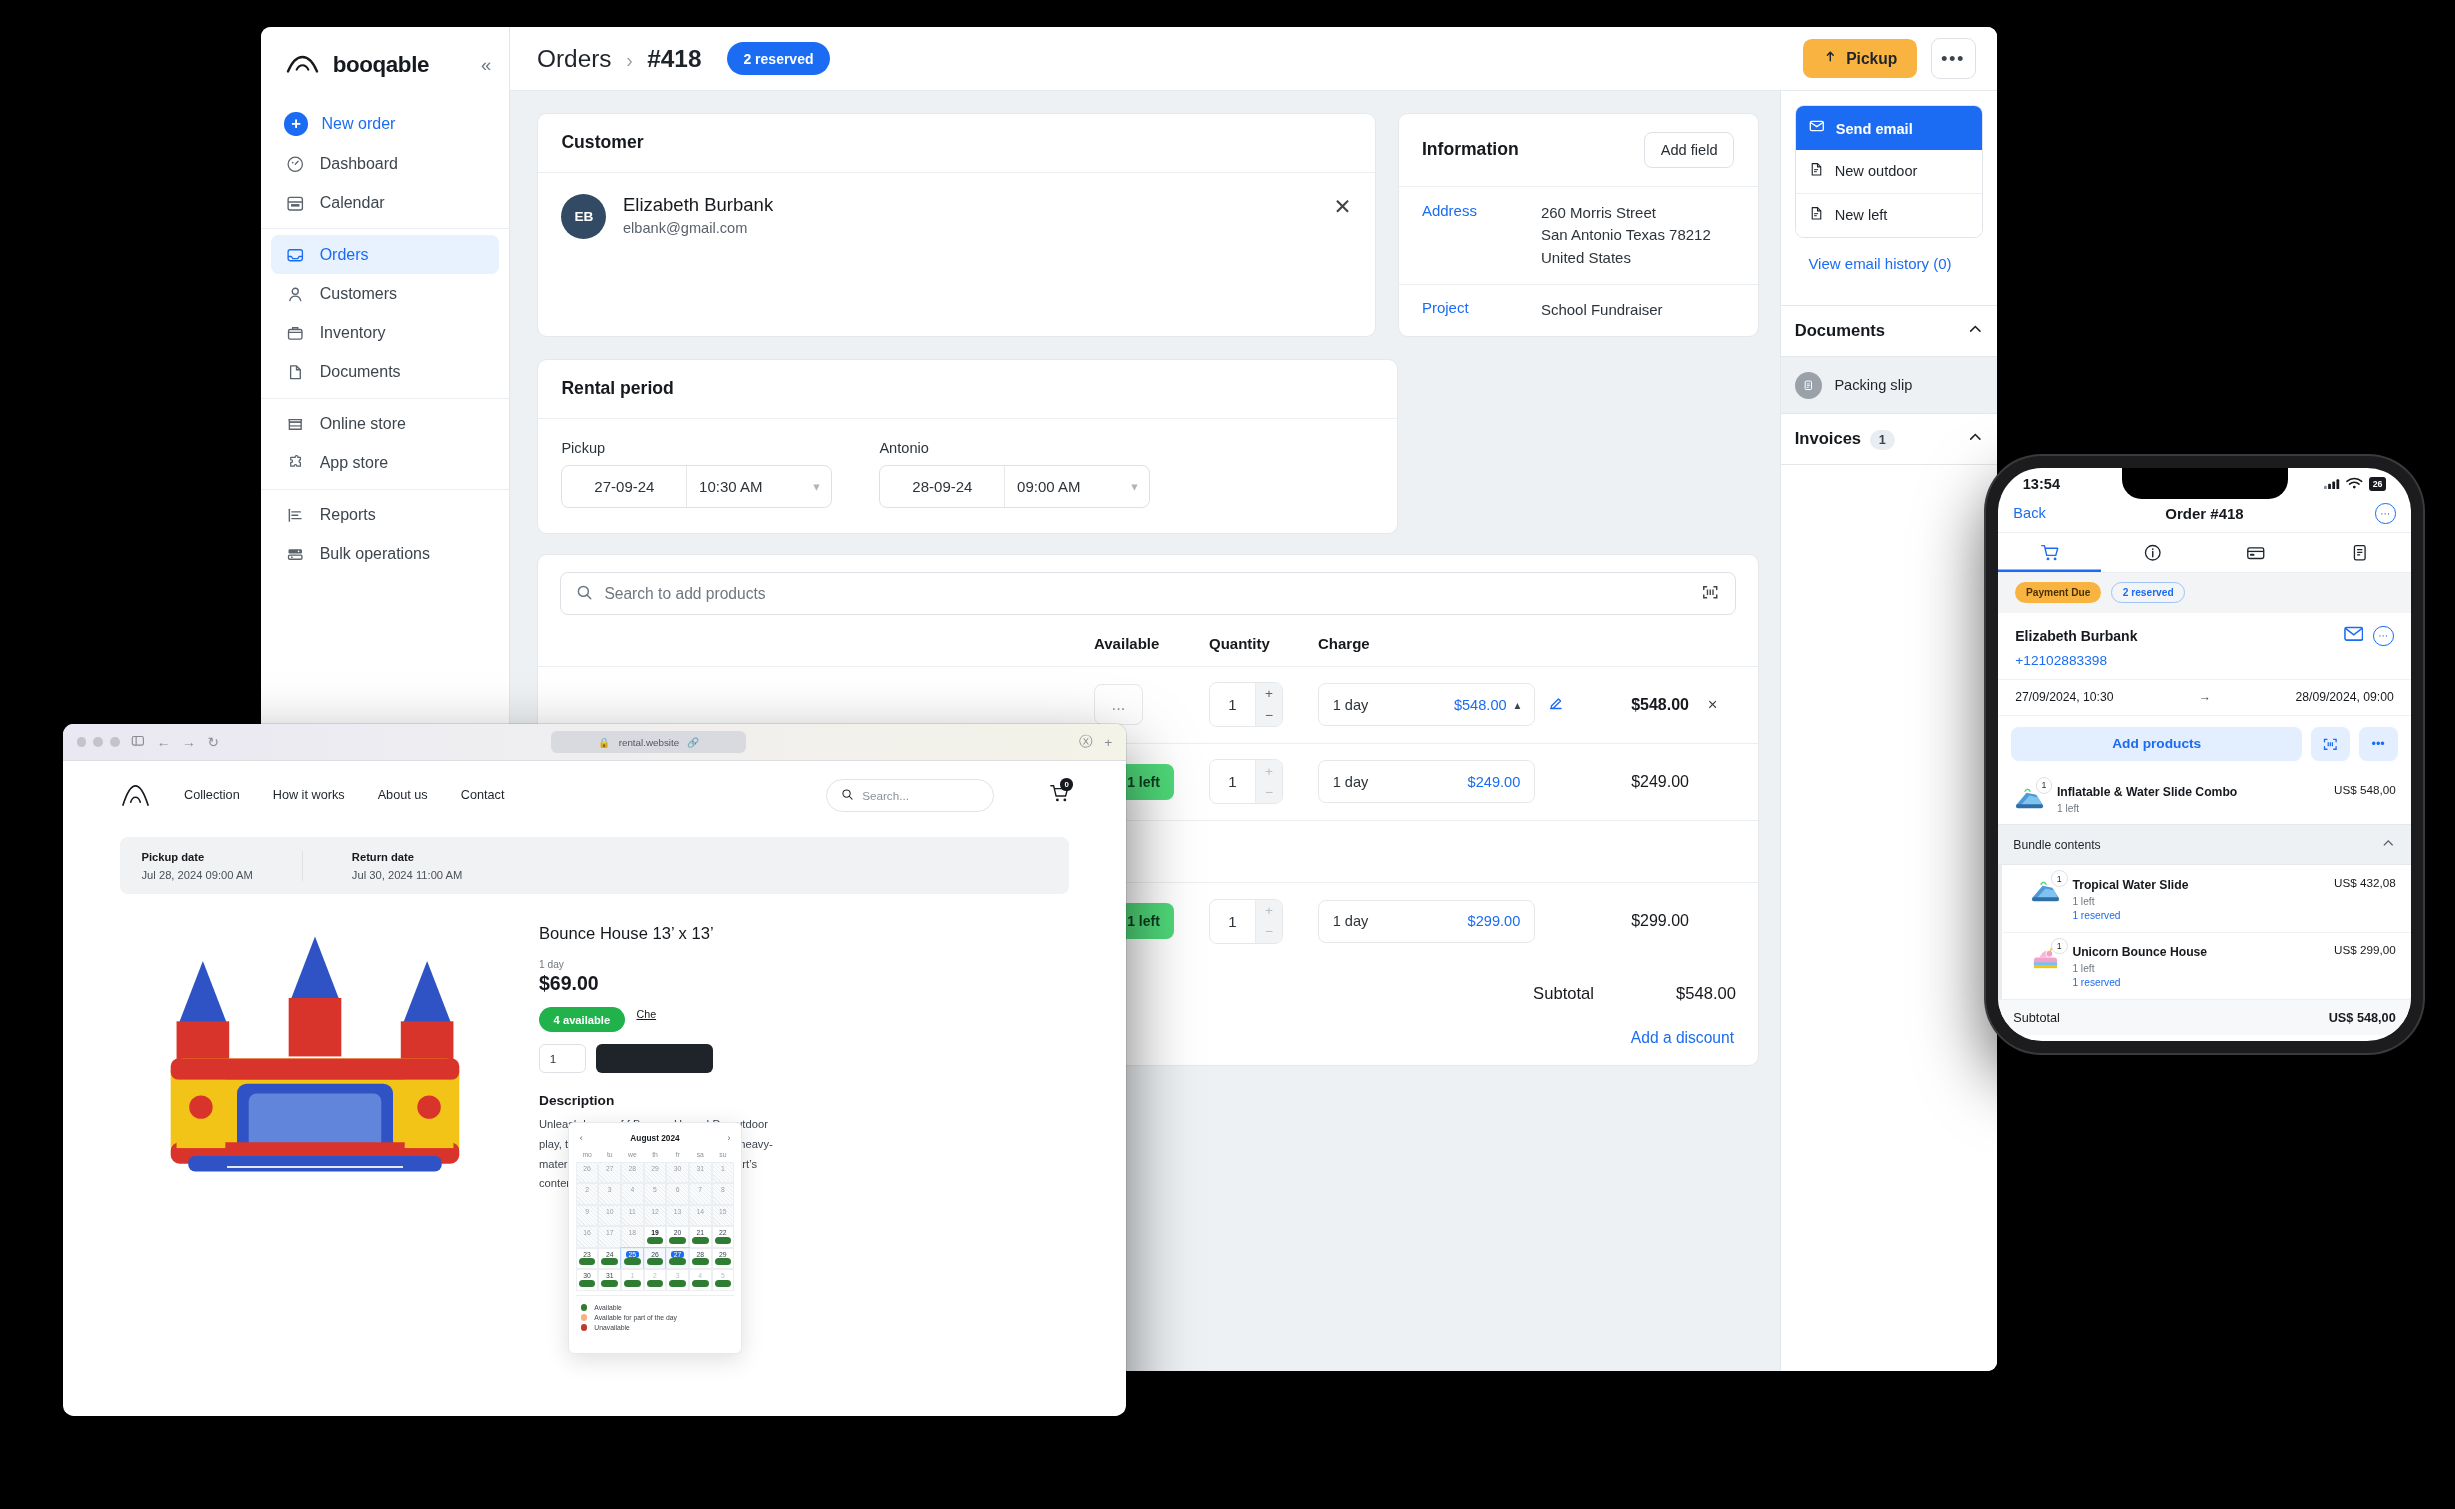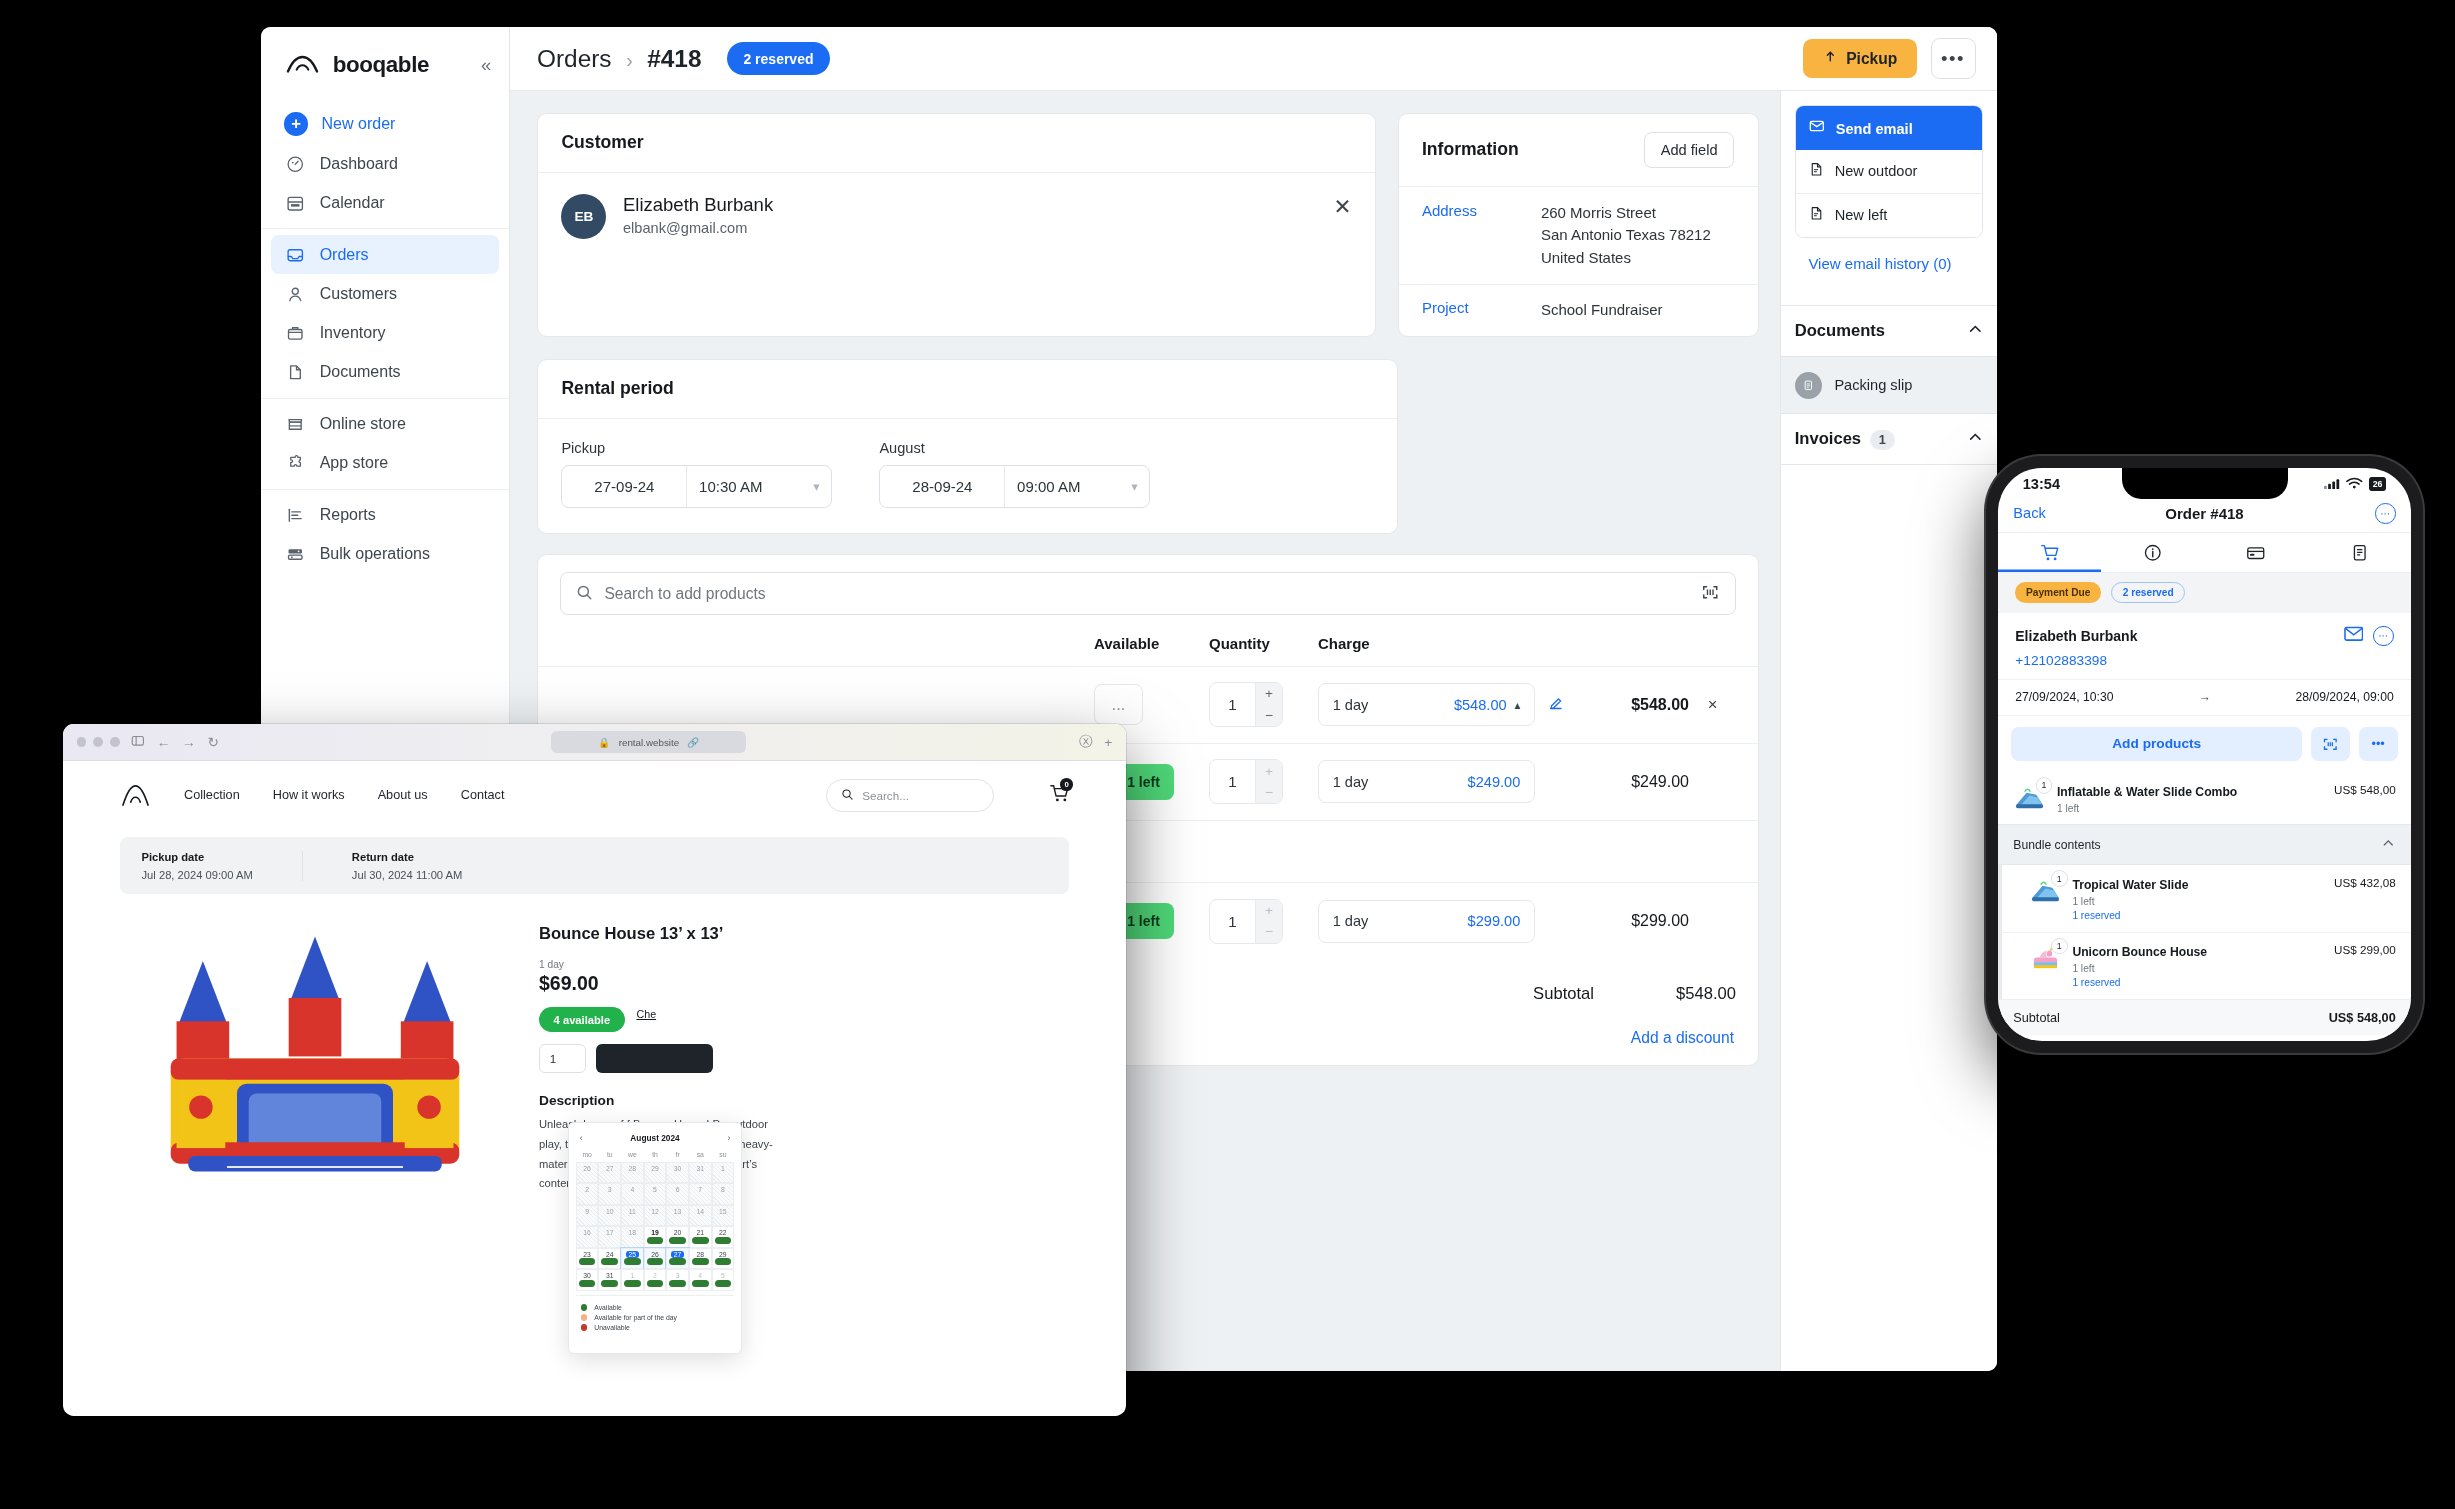--- a/index.html
+++ b/index.html
@@ -231,21 +231,21 @@
     margin: 11.7px 57px 0; background: #f1f2f3; border-radius: 7.8px;
     display: flex; padding: 13.7px 21.5px;
   }
   .dbcol { padding-right: 49px; }
   .dbcol + .dbcol { border-left: 1px solid #dfe1e3; padding-left: 49px; }
   .dbl { font-size: 11.2px; font-weight: 700; color: #16191d; }
   .dbv { font-size: 11.2px; color: #4a5158; margin-top: 5.9px; }
   .prodwrap { display: flex; padding: 17.6px 57px 0; gap: 29px; }
   .prodimg { width: 390px; height: 283px; position: relative; }
   .pdetail { flex: 1; min-width: 0; padding-top: 11.7px; }
-  .ptitle { font-size: 16.6px; font-weight: 700; color: #16191d; }
+  .ptitle { font-size: 16.6px; font-weight: 400; color: #16191d; }
   .pday { font-size: 10.2px; color: #6f777e; margin-top: 15.6px; }
   .pprice { font-size: 19.5px; font-weight: 700; color: #16191d; margin-top: 2px; }
   .pavail { display: inline-flex; align-items: center; background: #21b24b; color: #fff; font-size: 11.2px; font-weight: 600; padding: 6.8px 14.6px; border-radius: 974px; margin-top: 11.7px; }
   .pcheck { font-size: 10.7px; color: #16191d; text-decoration: underline; margin-left: 11.7px; }
   .pqtyrow { display: flex; gap: 9.8px; margin-top: 11.7px; align-items: center; }
   .pqty { width: 47px; height: 29px; border: 1px solid #dde1e5; border-radius: 5.9px; display: flex; align-items: center; padding-left: 9.8px; font-size: 11.7px; color: #2d343a; }
   .pcart { height: 29px; background: #1f242a; border-radius: 5.9px; width: 117px; }
   .pdesc-h { font-size: 13.7px; font-weight: 700; color: #16191d; margin-top: 19.5px; }
   .pdesc { font-size: 11.2px; color: #3d454d; line-height: 1.75; margin-top: 7.8px; max-width: 244px; }
   .hrule { position: absolute; left: 107px; bottom: 27px; width: 176px; height: 2px; background: #e4e8eb; }
@@ -528,21 +528,21 @@
                 <div class="fld-label">Pickup</div>
                 <div class="fld-box">
                   <div class="fld-date">27-09-24</div>
                   <div class="fld-time">
                     <span>10:30 AM</span>
                     <span class="chev">▾</span>
                   </div>
                 </div>
               </div>
               <div>
-                <div class="fld-label">August</div>
+                <div class="fld-label">Antonio</div>
                 <div class="fld-box">
                   <div class="fld-date">28-09-24</div>
                   <div class="fld-time">
                     <span>09:00 AM</span>
                     <span class="chev">▾</span>
                   </div>
                 </div>
               </div>
             </div>
           </div>

